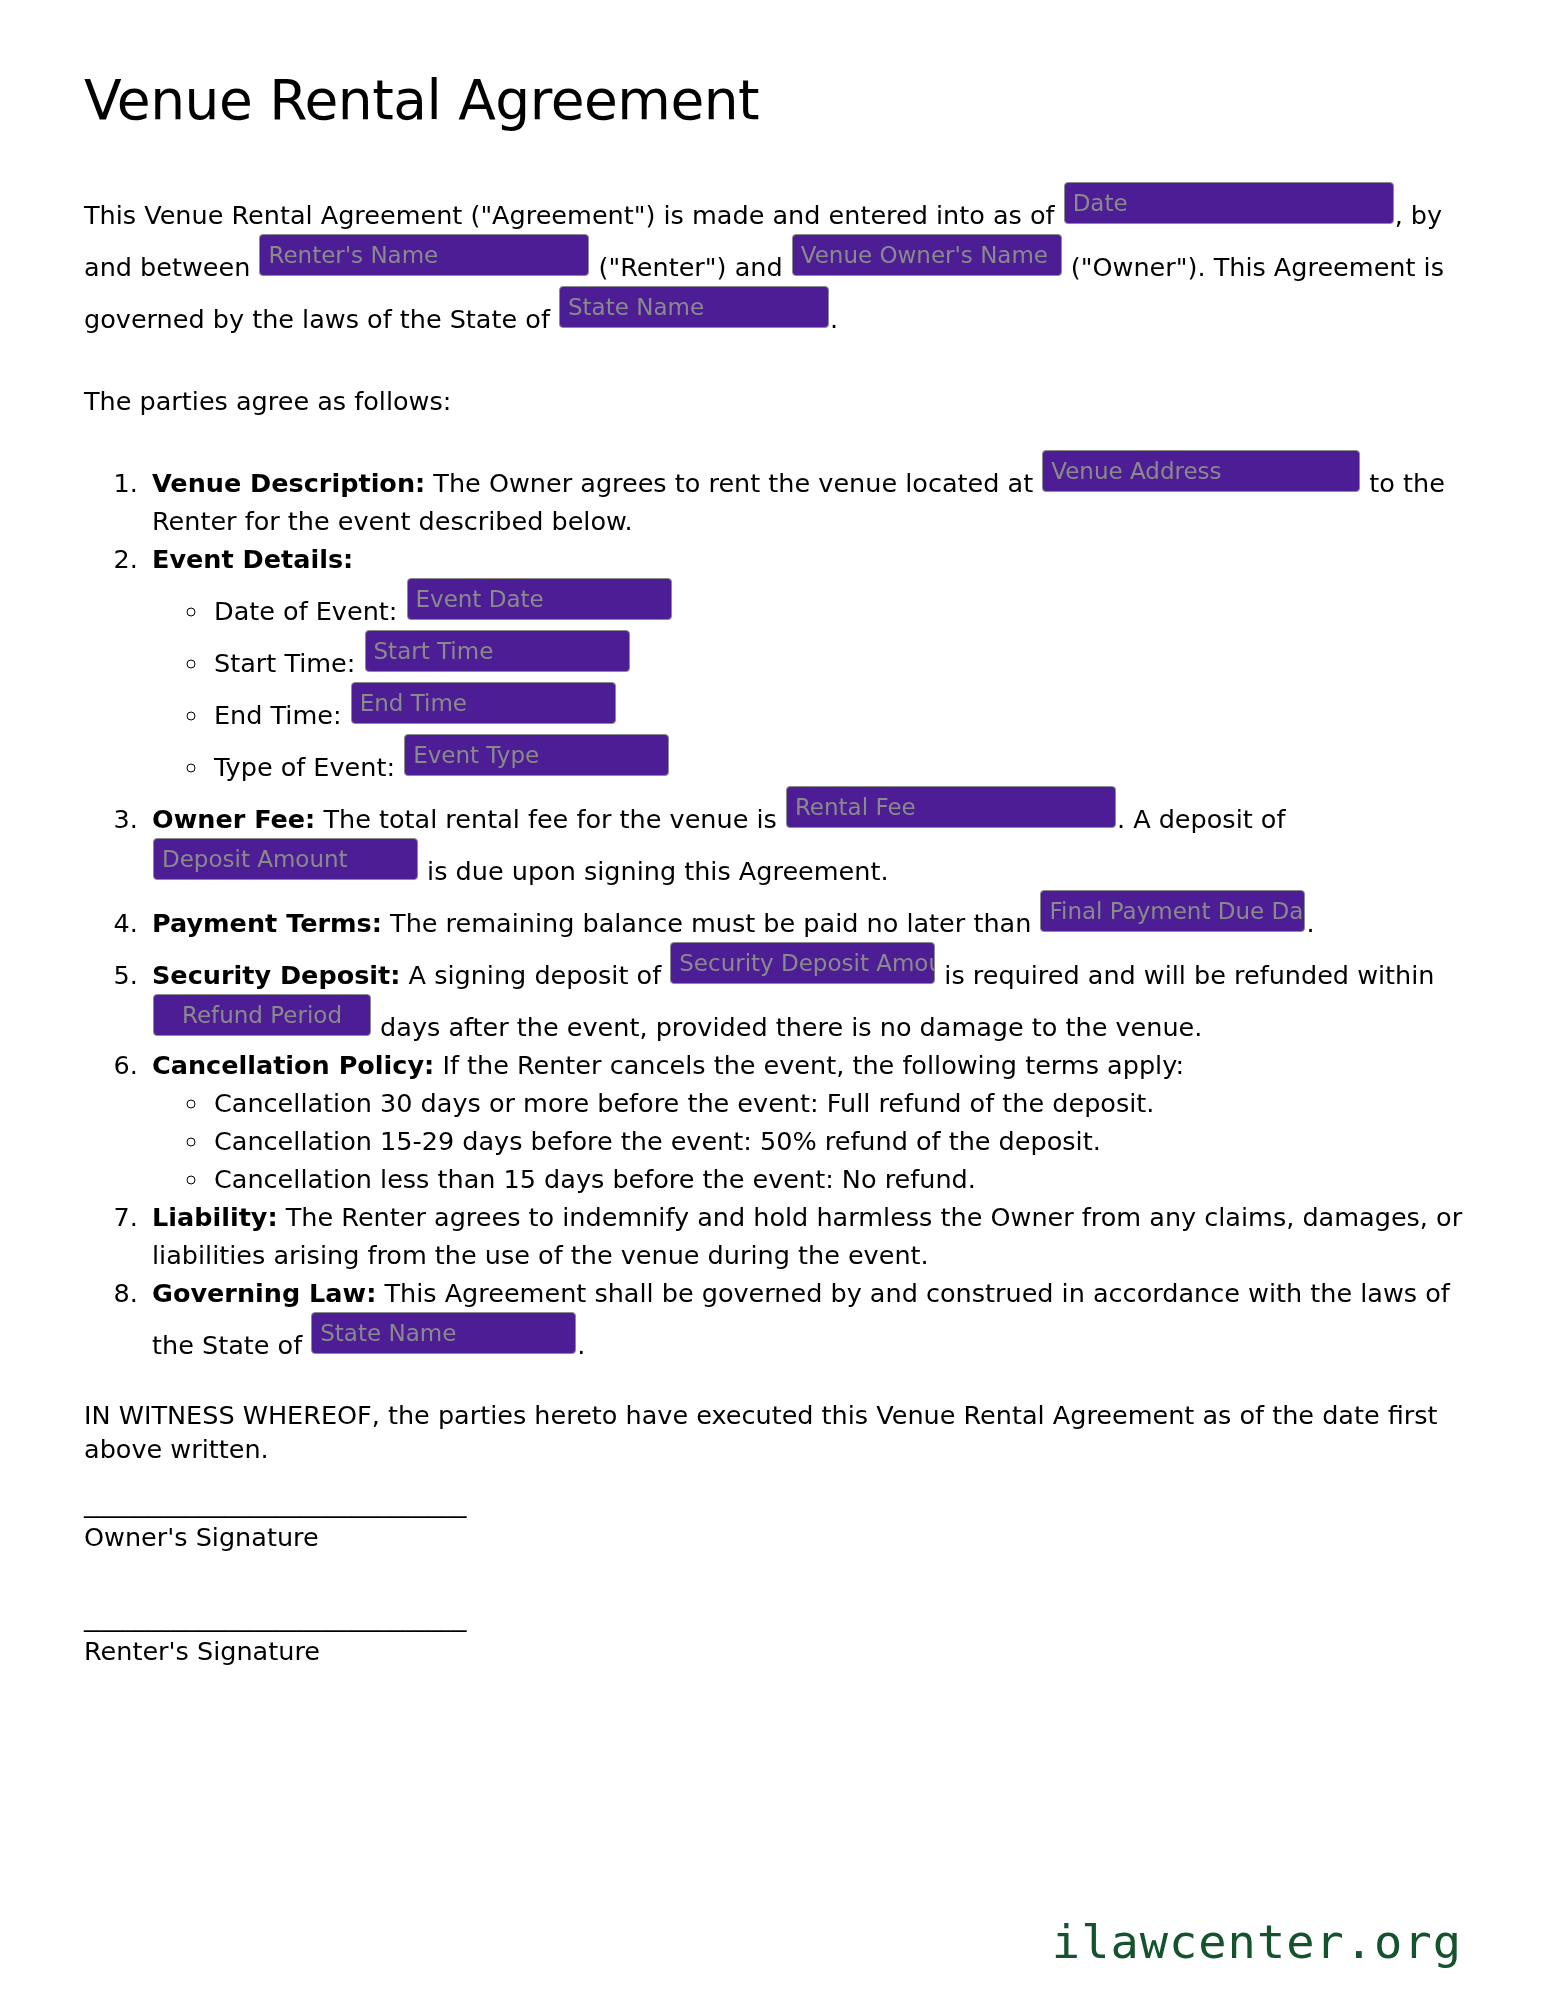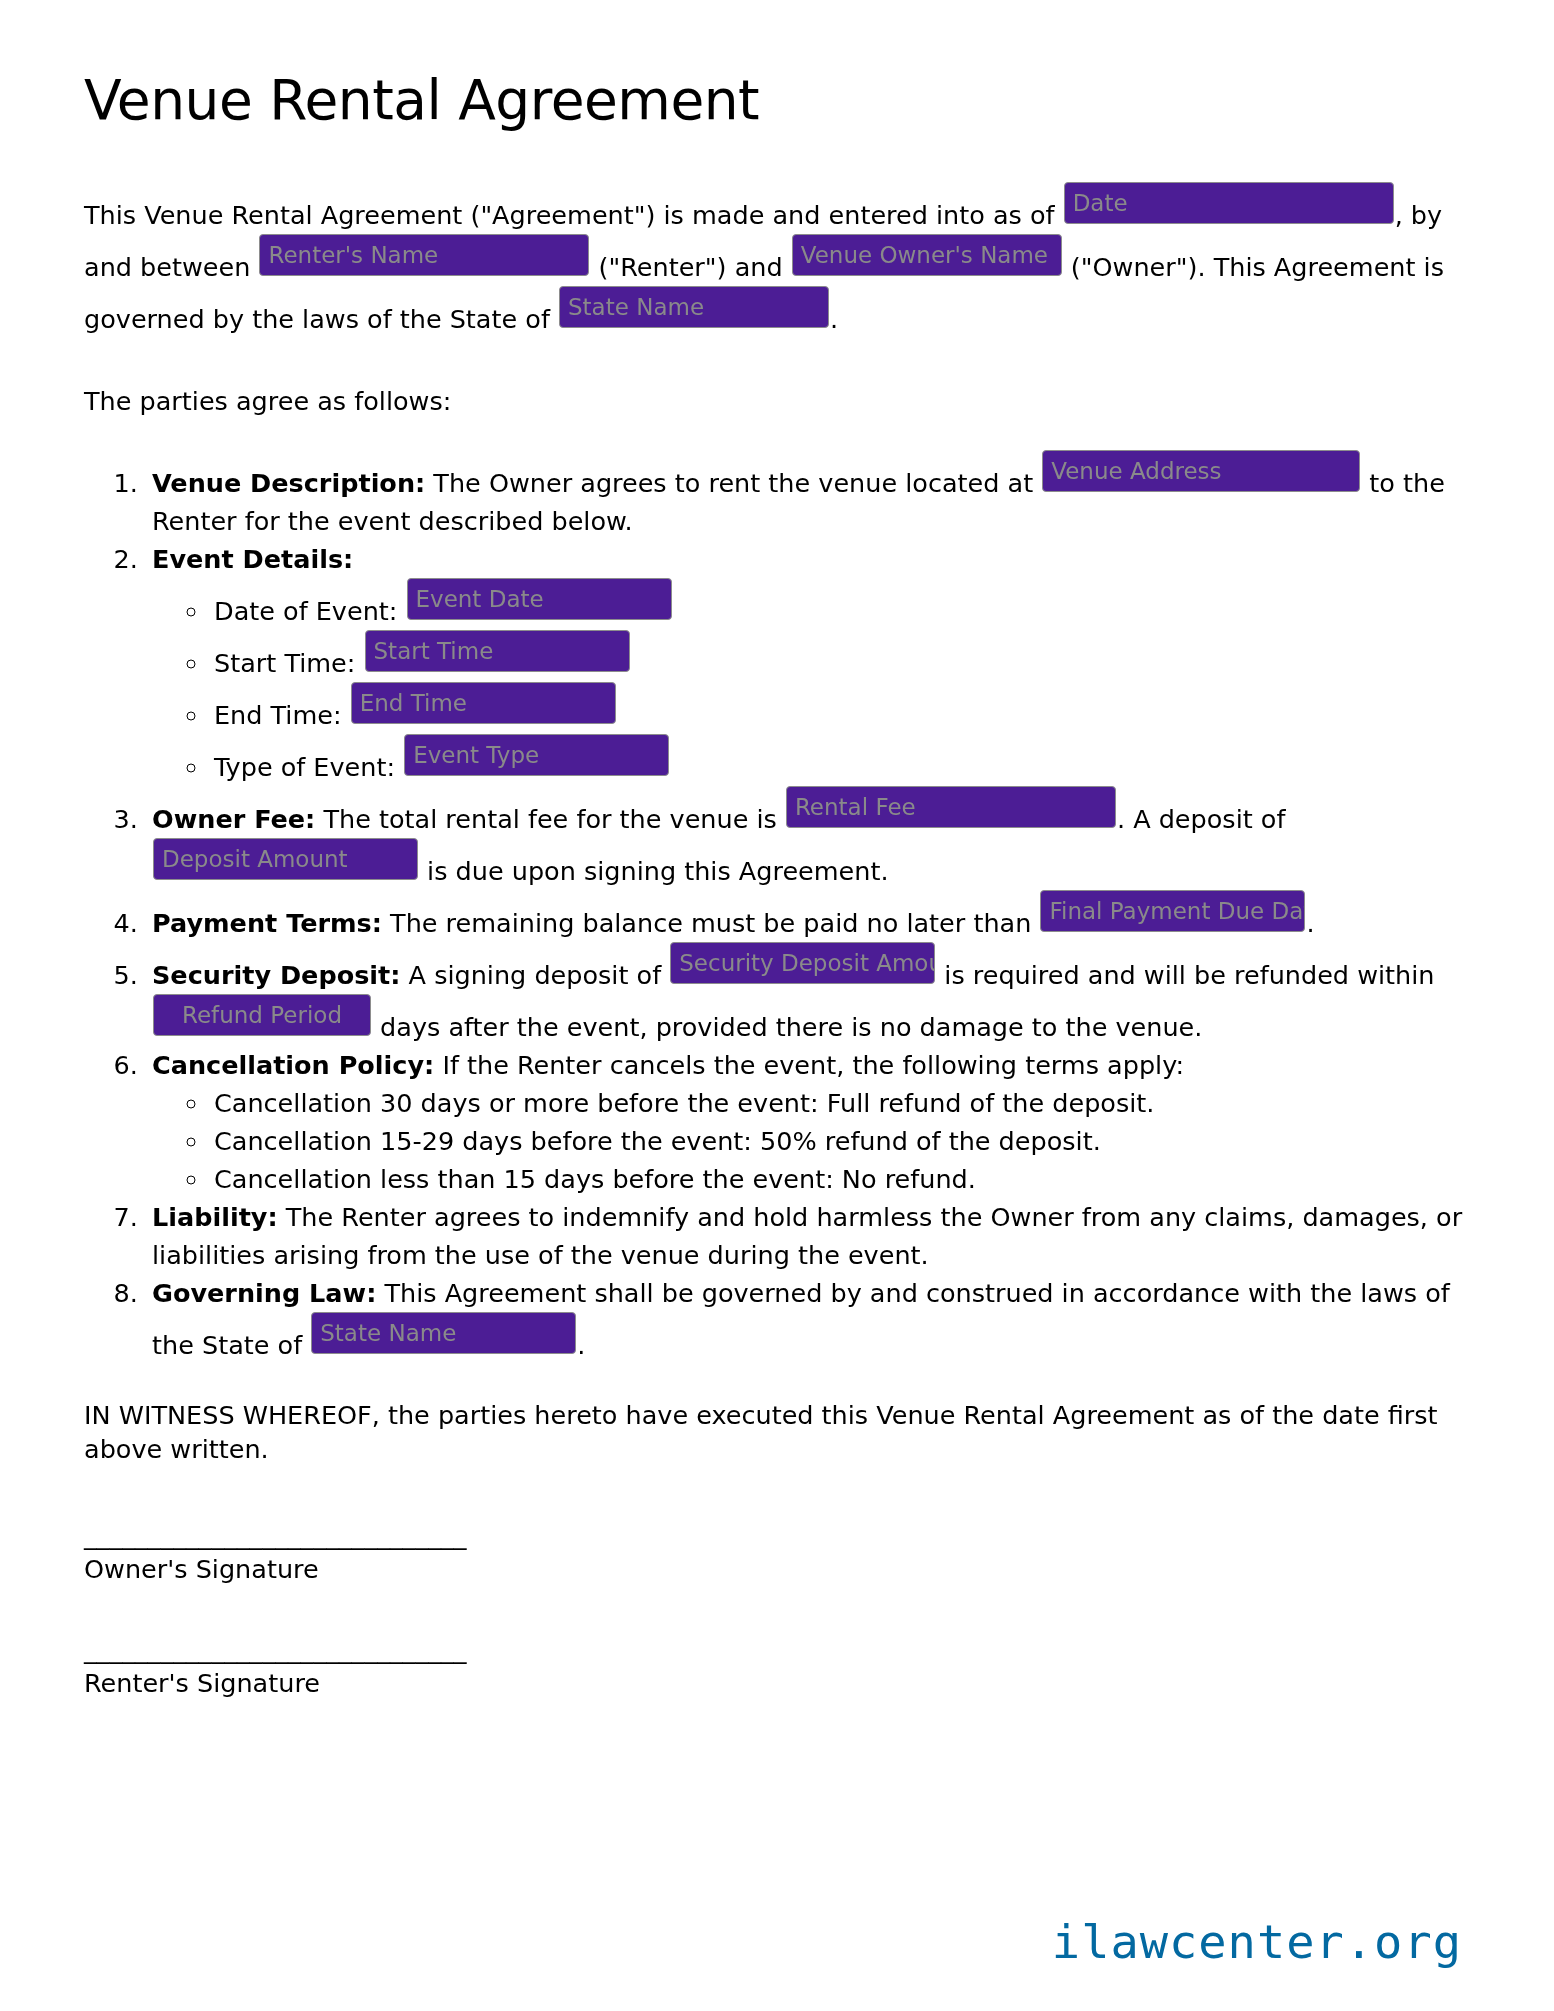--- a/index.html
+++ b/index.html
@@ -96,42 +96,42 @@
   b, strong { font-weight: bold; }
 
   
   p.witness {
     font-size: 25.5px;
     line-height: 34px;
     margin: 34px 0 0 0;
   }
 
   
-  .sig-block { margin-top: 54px; }
+  .sig-block { margin-top: 22px; }
   .sig-rule {
     font-size: 25.5px;
     line-height: 30px;
     letter-spacing: 0px;
     white-space: nowrap;
   }
   .sig-label {
     font-size: 25.5px;
     line-height: 34px;
     margin-top: 2px;
   }
   .sig-gap { height: 48px; }
 
   
   .footer {
     position: absolute;
     right: 92px;
     bottom: 42px;
     font-family: "DejaVu Sans Mono", monospace;
     font-size: 47px;
-    color: #0369a1;
+    color: #14532d;
     letter-spacing: 1px;
     white-space: nowrap;
   }
 </style>
 </head>
 <body>
 
 <div class="page">
 
   <h1 class="doc-title">Venue Rental Agreement</h1>

